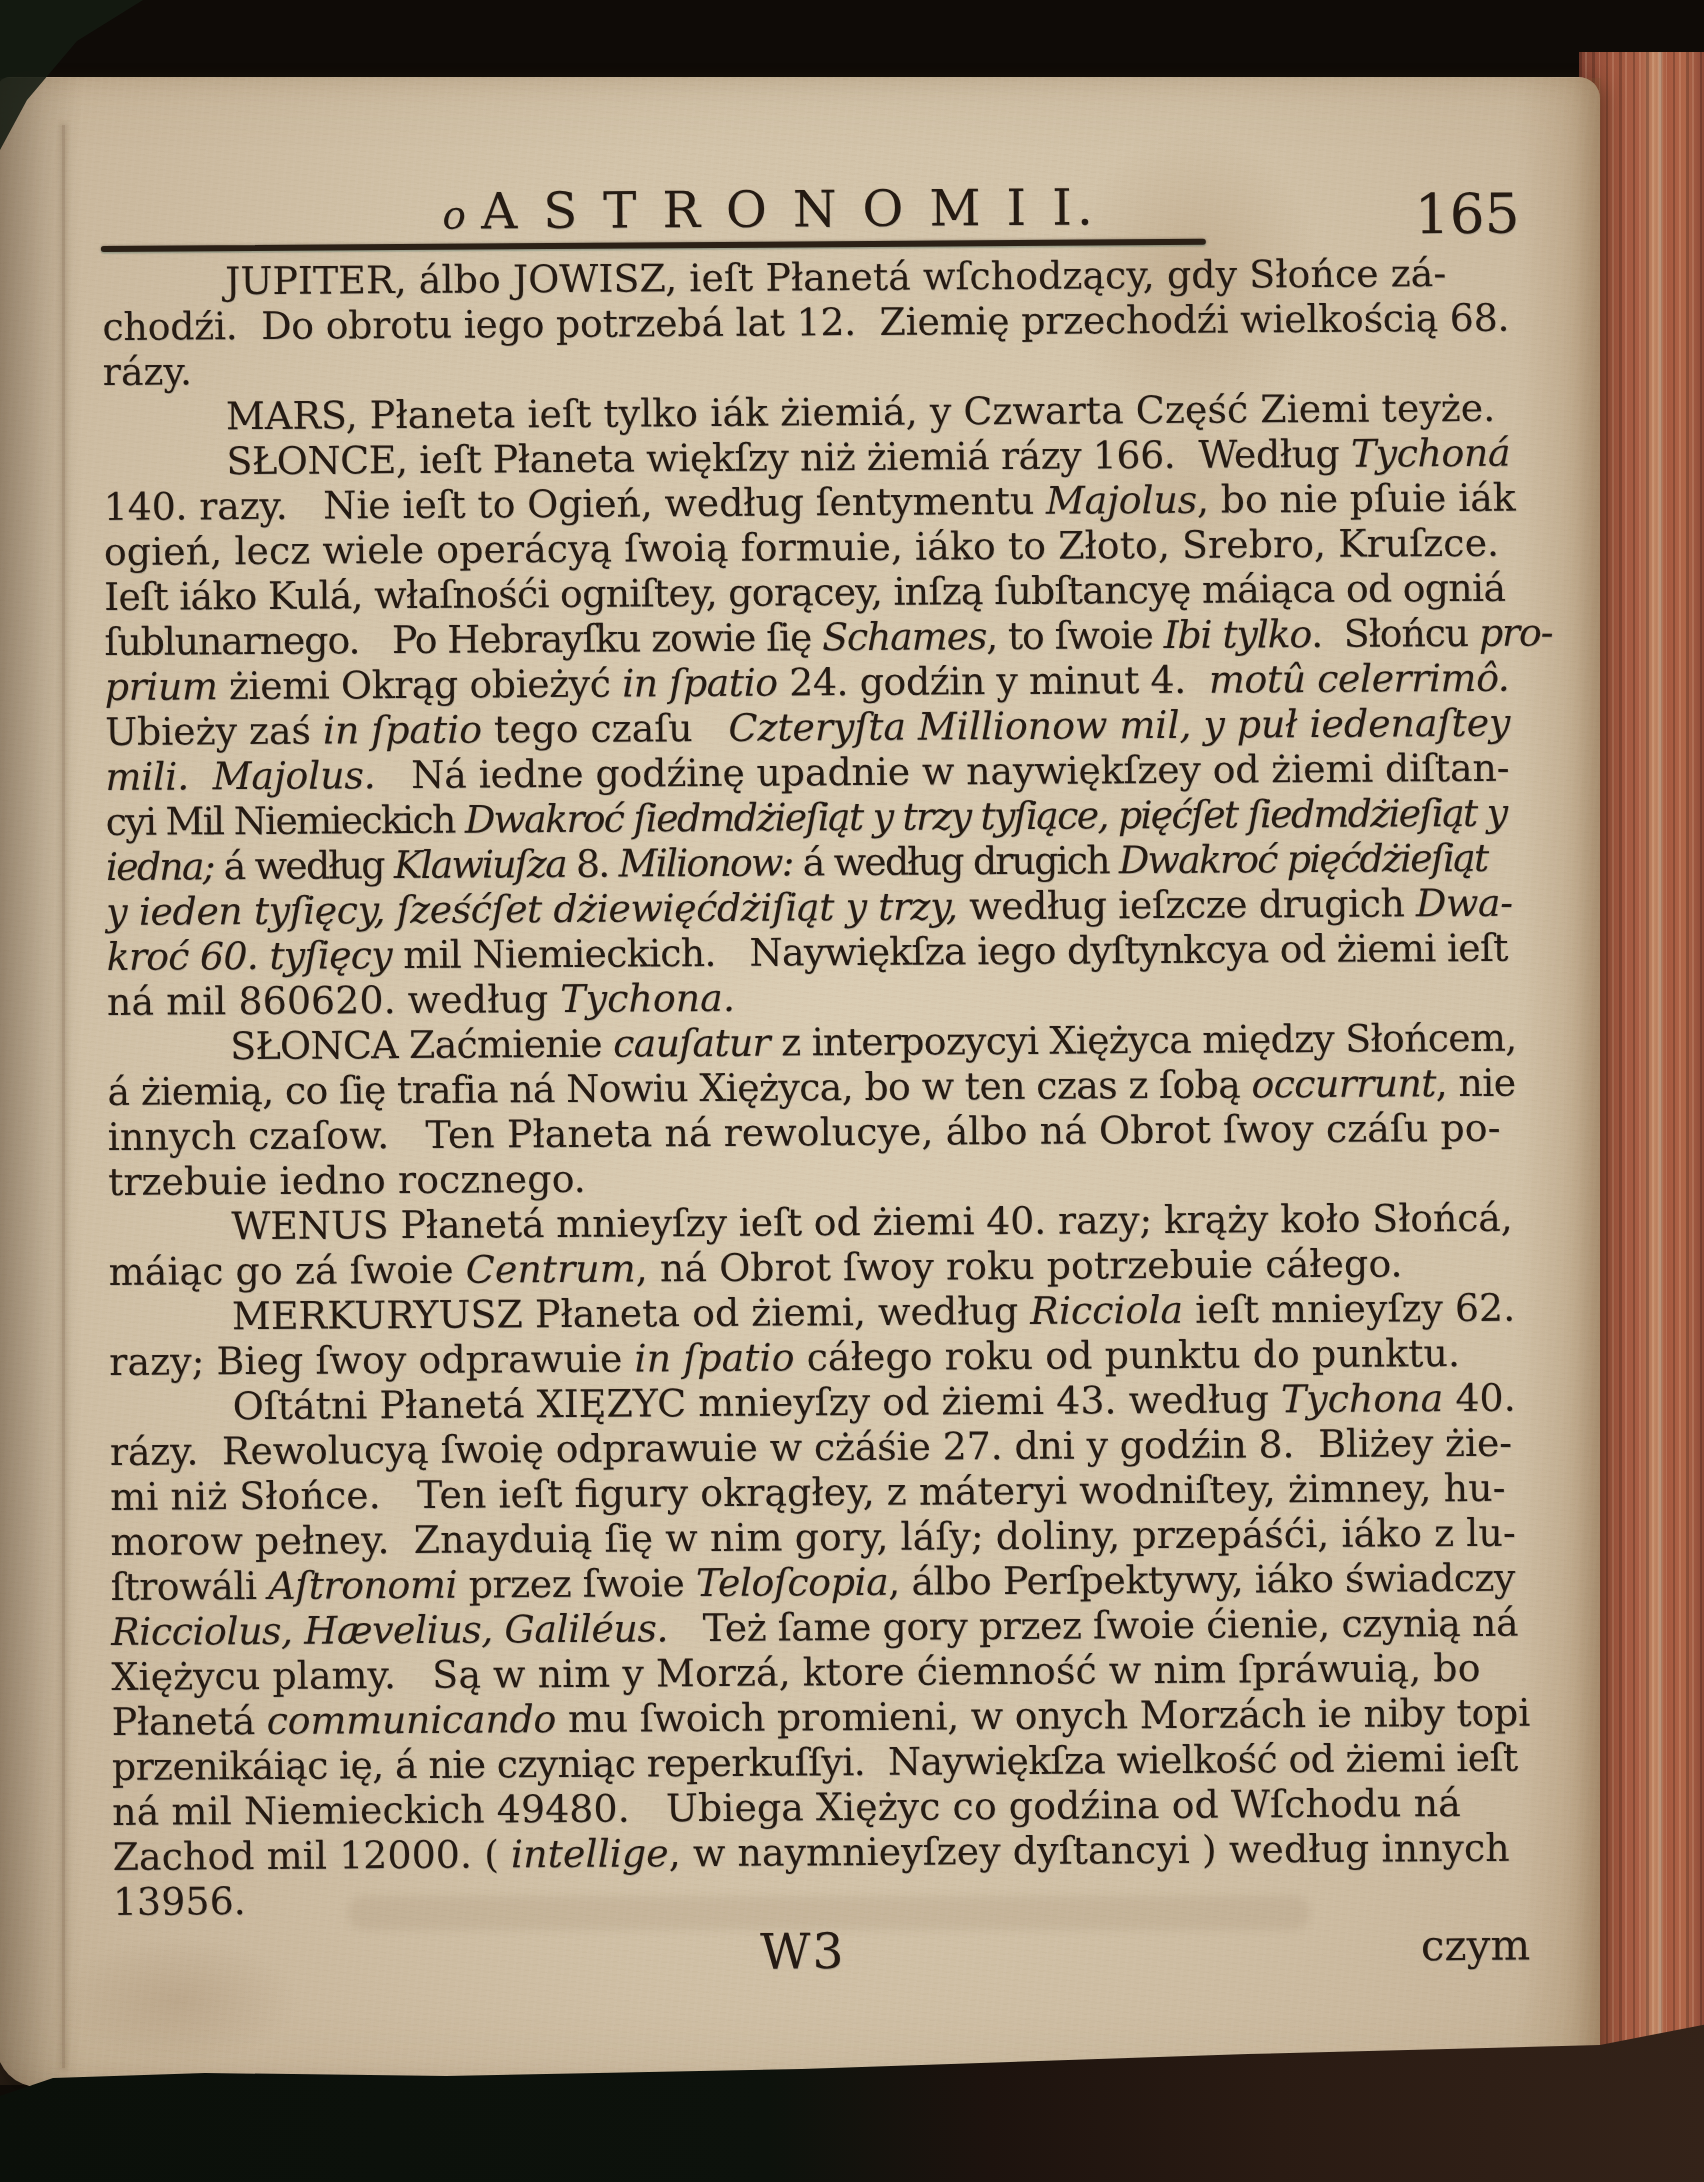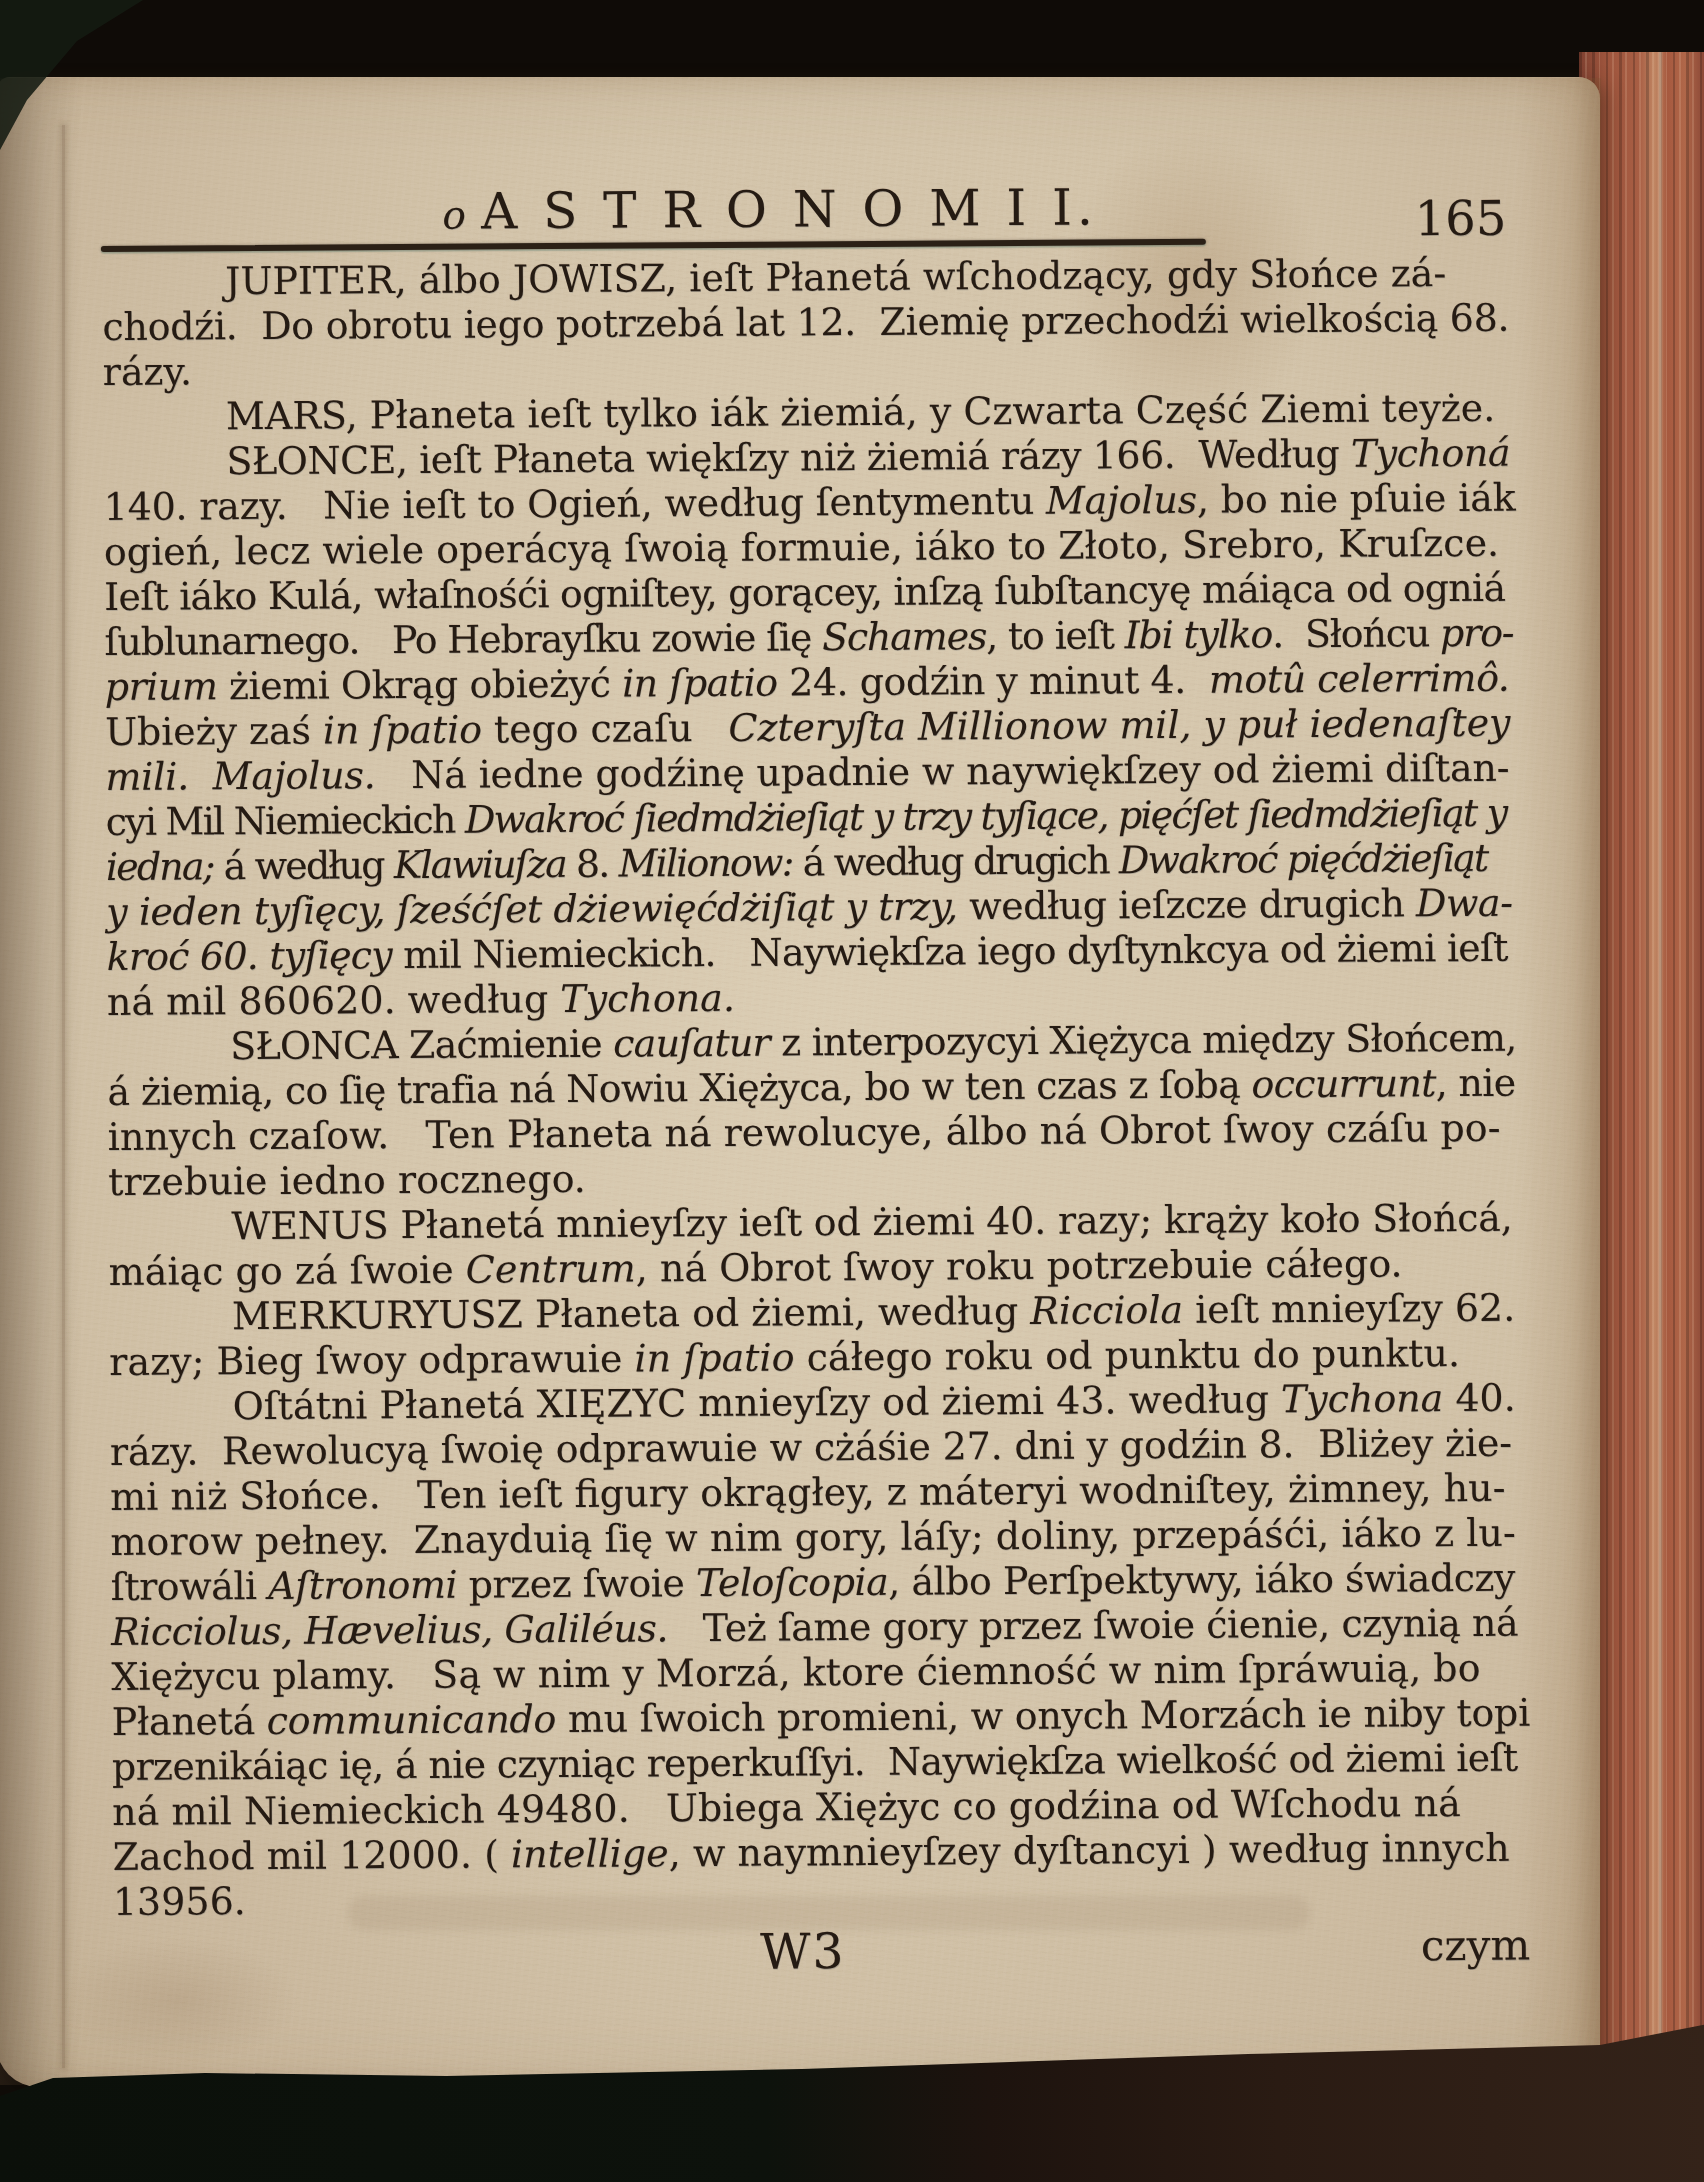--- a/index.html
+++ b/index.html
@@ -58,21 +58,21 @@
     background:linear-gradient(90deg,#0b100a 0%,#0d120c 45%,#1d130e 58%,#2a1b13 75%,#342319 100%);
     clip-path:polygon(0 100px,53px 82px,205px 77px,446px 80px,802px 73px,1248px 58px,1600px 49px,1705px 28.5px,1705px 186px,0 186px);}
 
   
   #content{position:absolute;inset:0;color:#251b13;transform:rotate(-0.38deg);
     transform-origin:107px 267px;
     text-shadow:0.5px 0.8px 0.5px rgba(40,55,75,.22), -0.4px -0.4px 0 rgba(120,70,40,.15);}
   #running-head{position:absolute;left:102px;top:185px;width:1337px;text-align:center;
     font-size:50px;letter-spacing:.10em;white-space:pre;}
   #running-head .prefix{font-style:italic;font-size:39px;letter-spacing:.02em;margin-right:14.3px;}
-  #page-number{position:absolute;left:1415px;top:199px;width:125px;font-size:48px;}
+  #page-number{position:absolute;left:1415px;top:191px;width:125px;font-size:55px;}
   #header-rule{position:absolute;left:101px;top:246px;width:1105px;height:6.2px;background:#2b2016;
     border-radius:3.6px;box-shadow:0 1.8px 0.9px rgba(80,130,120,.28), 0 0 2.7px rgba(45,32,22,.45);}
   #textblock{position:absolute;left:102px;top:260px;width:1417px;}
   .line{width:100%;height:45px;line-height:45px;font-size:38px;white-space:pre;overflow:visible;}
   .line.ind{padding-left:123px;box-sizing:border-box;}
   .it{font-style:italic;}
   #signature-mark{position:absolute;left:749px;top:1928px;font-size:49px;letter-spacing:1.8px;}
   #catchword{position:absolute;left:1176px;top:1930px;width:343px;text-align:right;font-size:42px;}
 </style>
 </head>
@@ -104,21 +104,21 @@
     <div id="header-rule"></div>
     <div id="textblock">
         <div class="line ind" style="word-spacing: 0px;"><span>JUPITER, álbo JOWISZ, ieſt Płanetá wſchodzący, gdy Słońce zá-</span></div>
         <div class="line" style="letter-spacing: -0.3px;"><span>chodźi.  Do obrotu iego potrzebá lat 12.  Ziemię przechodźi wielkością 68.</span></div>
         <div class="line"><span>rázy.</span></div>
         <div class="line ind" style="word-spacing: 0px;"><span>MARS, Płaneta ieſt tylko iák żiemiá, y Czwarta Część Ziemi teyże.</span></div>
         <div class="line ind" style="letter-spacing: -0.5px;"><span>SŁONCE, ieſt Płaneta więkſzy niż żiemiá rázy 166.  Według </span><span class="it">Tychoná</span></div>
         <div class="line" style="letter-spacing: -0.2px;"><span>140. razy.   Nie ieſt to Ogień, według ſentymentu </span><span class="it">Majolus</span><span>, bo nie pſuie iák</span></div>
         <div class="line" style="word-spacing: 0px;"><span>ogień, lecz wiele operácyą ſwoią formuie, iáko to Złoto, Srebro, Kruſzce.</span></div>
         <div class="line" style="letter-spacing: -0.8px;"><span>Ieſt iáko Kulá, właſnośći ogniſtey, gorącey, inſzą ſubſtancyę máiąca od ogniá</span></div>
-        <div class="line" style="letter-spacing: -1.2px;"><span>ſublunarnego.   Po Hebrayſku zowie ſię </span><span class="it">Schames</span><span>, to ieſt </span><span class="it">Ibi tylko</span><span>.  Słońcu </span><span class="it">pro-</span></div>
+        <div class="line" style="letter-spacing: -1.2px;"><span>ſublunarnego.   Po Hebrayſku zowie ſię </span><span class="it">Schames</span><span>, to ſwoie </span><span class="it">Ibi tylko</span><span>.  Słońcu </span><span class="it">pro-</span></div>
         <div class="line" style="letter-spacing: -0.5px;"><span class="it">prium</span><span> żiemi Okrąg obieżyć </span><span class="it">in ſpatio</span><span> 24. godźin y minut 4.  </span><span class="it">motû celerrimô.</span></div>
         <div class="line" style="letter-spacing: -0.1px;"><span>Ubieży zaś </span><span class="it">in ſpatio</span><span> tego czaſu   </span><span class="it">Czteryſta Millionow mil, y puł iedenaſtey</span></div>
         <div class="line" style="letter-spacing: -0.2px;"><span class="it">mili.  Majolus.</span><span>   Ná iedne godźinę upadnie w naywiękſzey od żiemi diſtan-</span></div>
         <div class="line" style="letter-spacing: -1.8px;"><span>cyi Mil Niemieckich </span><span class="it">Dwakroć ſiedmdżieſiąt y trzy tyſiące, pięćſet ſiedmdżieſiąt y</span></div>
         <div class="line" style="letter-spacing: -1.9px;"><span class="it">iedna;</span><span> á według </span><span class="it">Klawiuſza</span><span> 8. </span><span class="it">Milionow:</span><span> á według drugich </span><span class="it">Dwakroć pięćdżieſiąt</span></div>
         <div class="line" style="letter-spacing: -0.5px;"><span class="it">y ieden tyſięcy, ſześćſet dżiewięćdżiſiąt y trzy,</span><span> według ieſzcze drugich </span><span class="it">Dwa-</span></div>
         <div class="line" style="letter-spacing: -0.8px;"><span class="it">kroć 60. tyſięcy</span><span> mil Niemieckich.   Naywiękſza iego dyſtynkcya od żiemi ieſt</span></div>
         <div class="line"><span>ná mil 860620. według </span><span class="it">Tychona.</span></div>
         <div class="line ind" style="letter-spacing: -0.8px;"><span>SŁONCA Zaćmienie </span><span class="it">cauſatur</span><span> z interpozycyi Xiężyca między Słońcem,</span></div>
         <div class="line" style="letter-spacing: -0.7px;"><span>á żiemią, co ſię trafia ná Nowiu Xiężyca, bo w ten czas z ſobą </span><span class="it">occurrunt</span><span>, nie</span></div>

